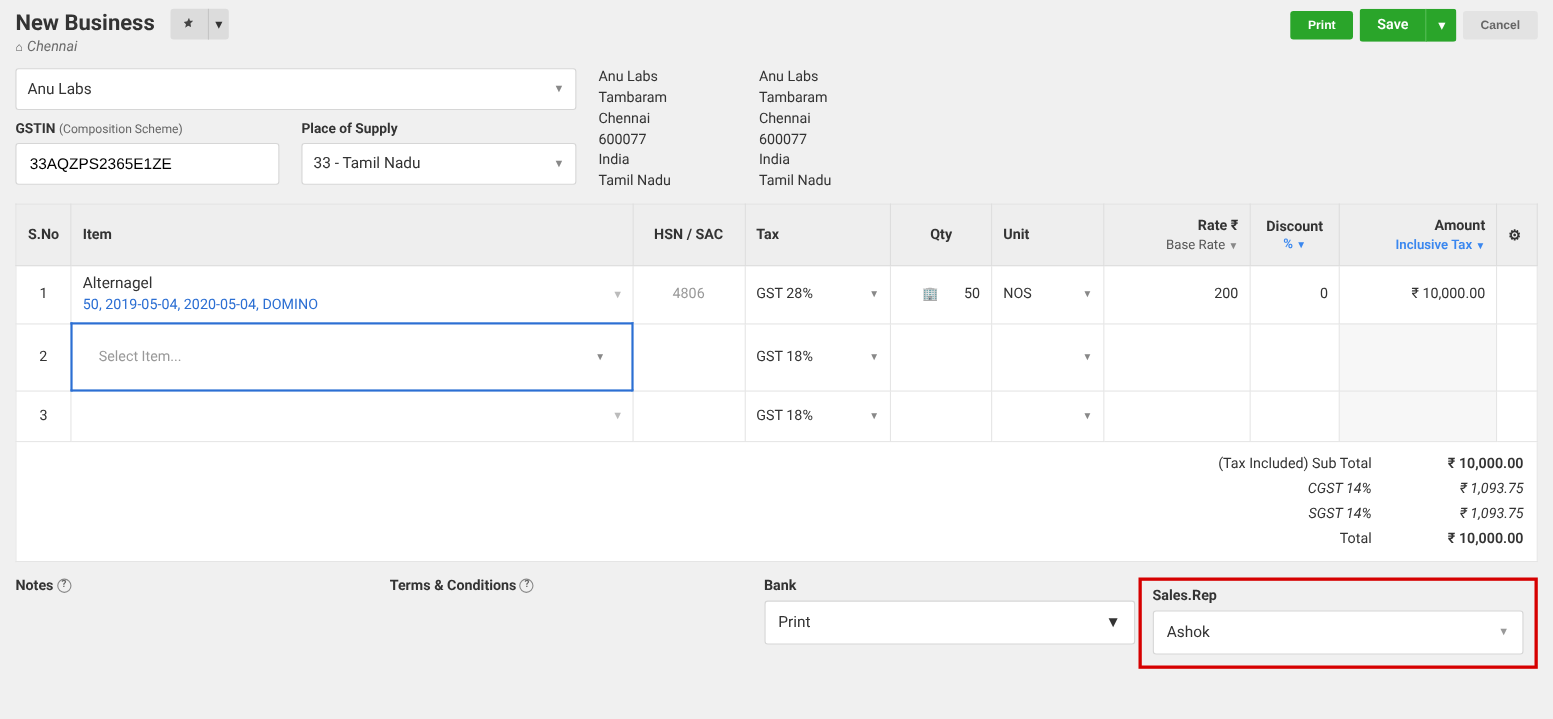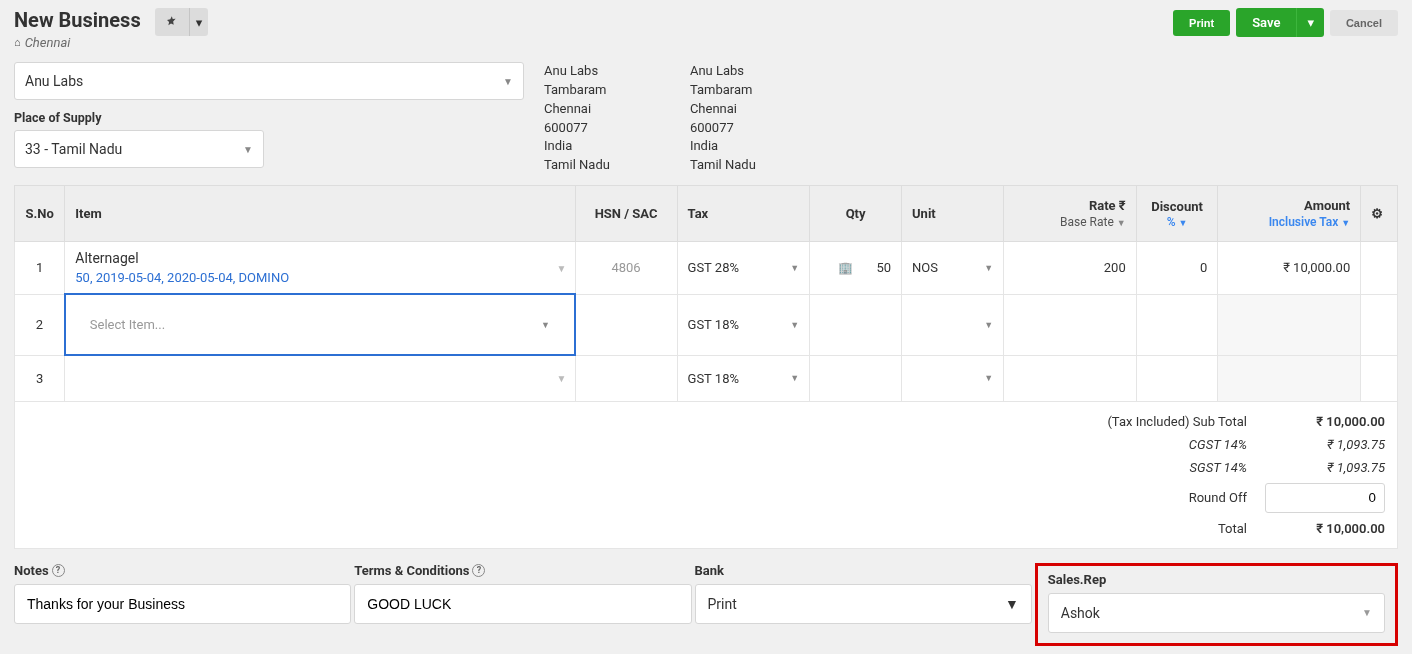--- a/index.html
+++ b/index.html
@@ -110,20 +110,27 @@
   </div>
 </div>
 
 <div class="meta-row">
   <div class="customer-select">
     <div class="select-box">
       <span>Anu Labs</span>
       <span class="caret">▼</span>
     </div>
     <div class="gstin-row" style="margin-top:10px;">
+      <div class="gstin-col">
+        <div class="field-label">
+          <span>GSTIN</span>
+          <span class="sub">(Composition Scheme)</span>
+        </div>
+        <input class="input-box" value="33AQZPS2365E1ZE" style="">
+      </div>
       <div class="pos-col">
         <div class="field-label">Place of Supply</div>
         <div class="select-box">
           <span>33 - Tamil Nadu</span>
           <span class="caret">▼</span>
         </div>
       </div>
     </div>
   </div>
   <div class="addr">
@@ -265,44 +272,38 @@
   </div>
   <div class="totals-row italic">
     <span class="lbl">CGST 14%</span>
     <span class="val">₹ 1,093.75</span>
   </div>
   <div class="totals-row italic">
     <span class="lbl">SGST 14%</span>
     <span class="val">₹ 1,093.75</span>
   </div>
   <div class="totals-row">
-    <span class="lbl">Round Off</span>
-    <input class="roundoff-input" value="0" style="">
-  </div>
-  <div class="totals-row">
     <span class="lbl">Total</span>
     <span class="val">₹ 10,000.00</span>
   </div>
 </div>
 </div>
 
 <div class="footer">
   <div class="foot-col">
     <label>
       <span>Notes</span>
       <span class="help-circ">?</span>
     </label>
-    <input class="foot-input" value="Thanks for your Business" style="">
   </div>
   <div class="foot-col">
     <label>
       <span>Terms &amp; Conditions</span>
       <span class="help-circ">?</span>
     </label>
-    <input class="foot-input" value="GOOD LUCK" style="">
   </div>
   <div class="foot-col">
     <label>Bank</label>
     <div class="foot-input foot-select">
       <span>Print</span>
       <span>▼</span>
     </div>
   </div>
   <div class="foot-col salesrep-block">
     <label>Sales.Rep</label>

